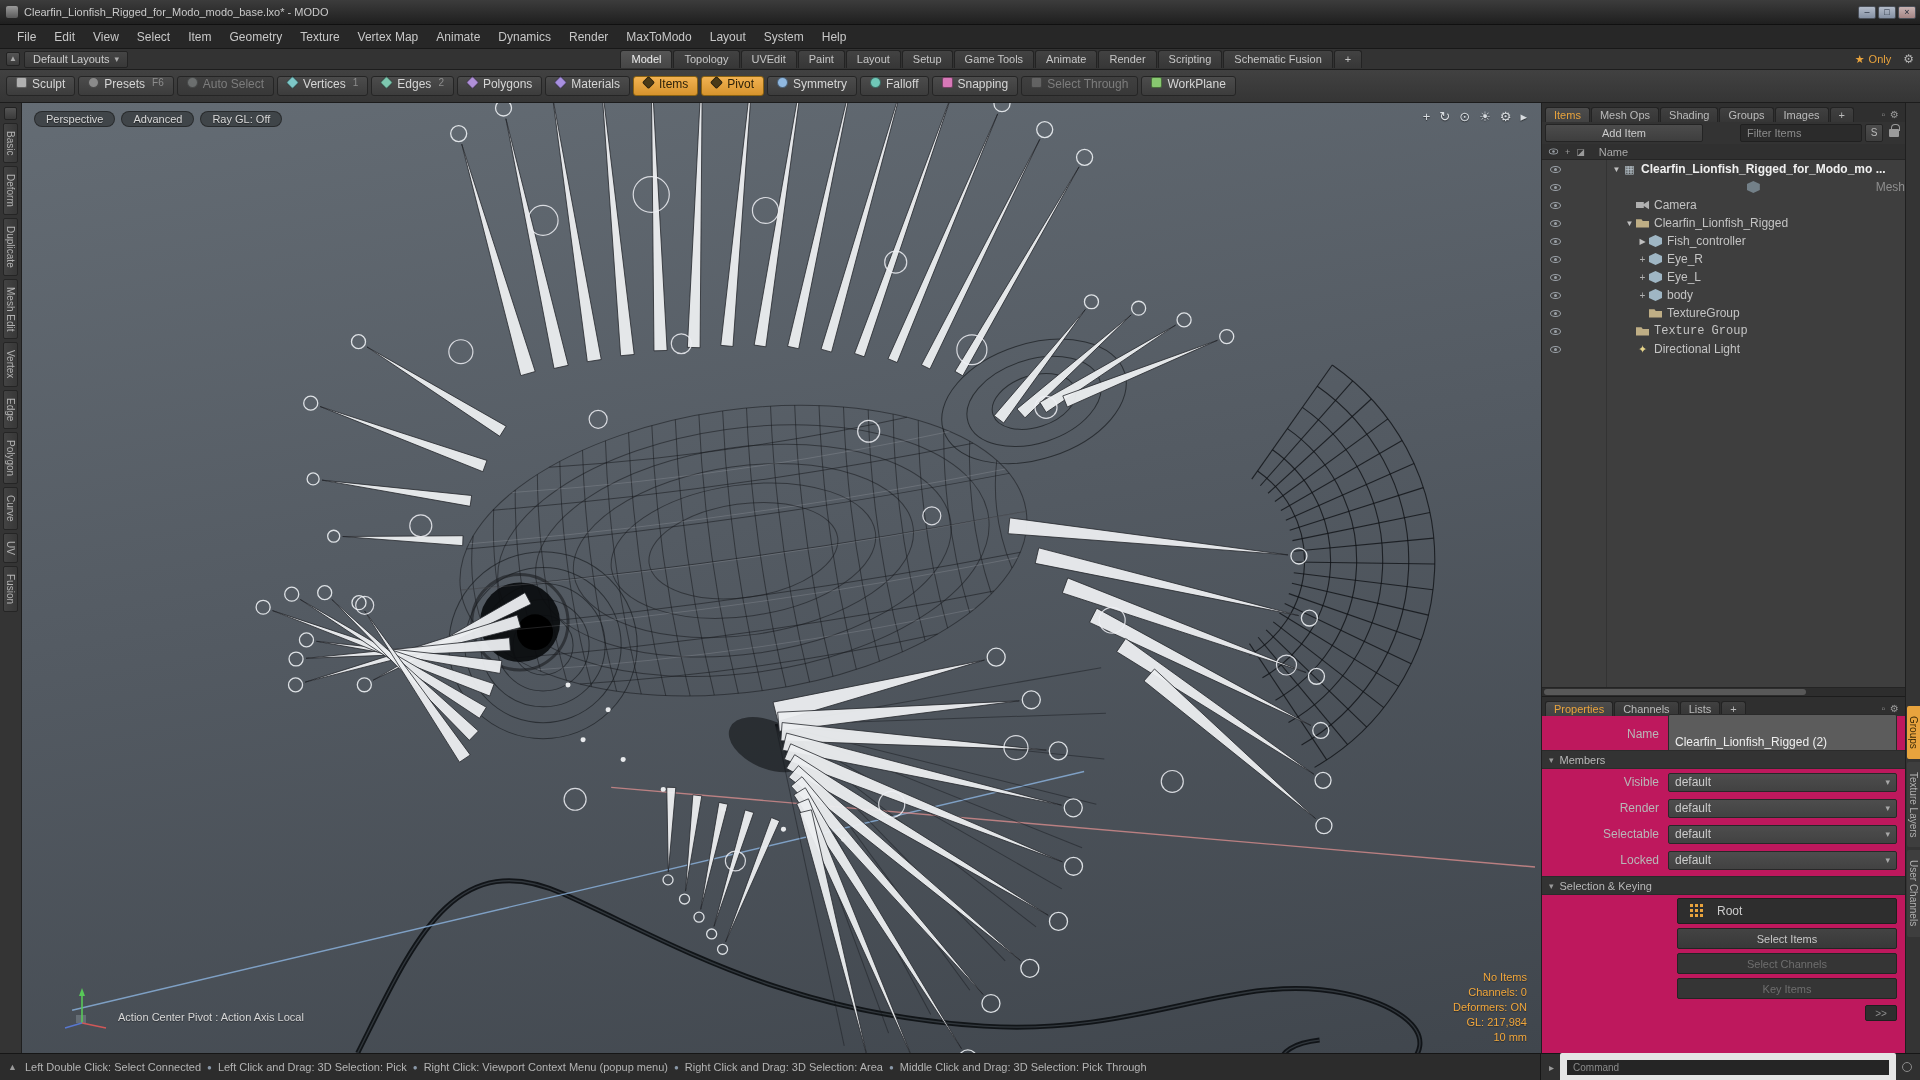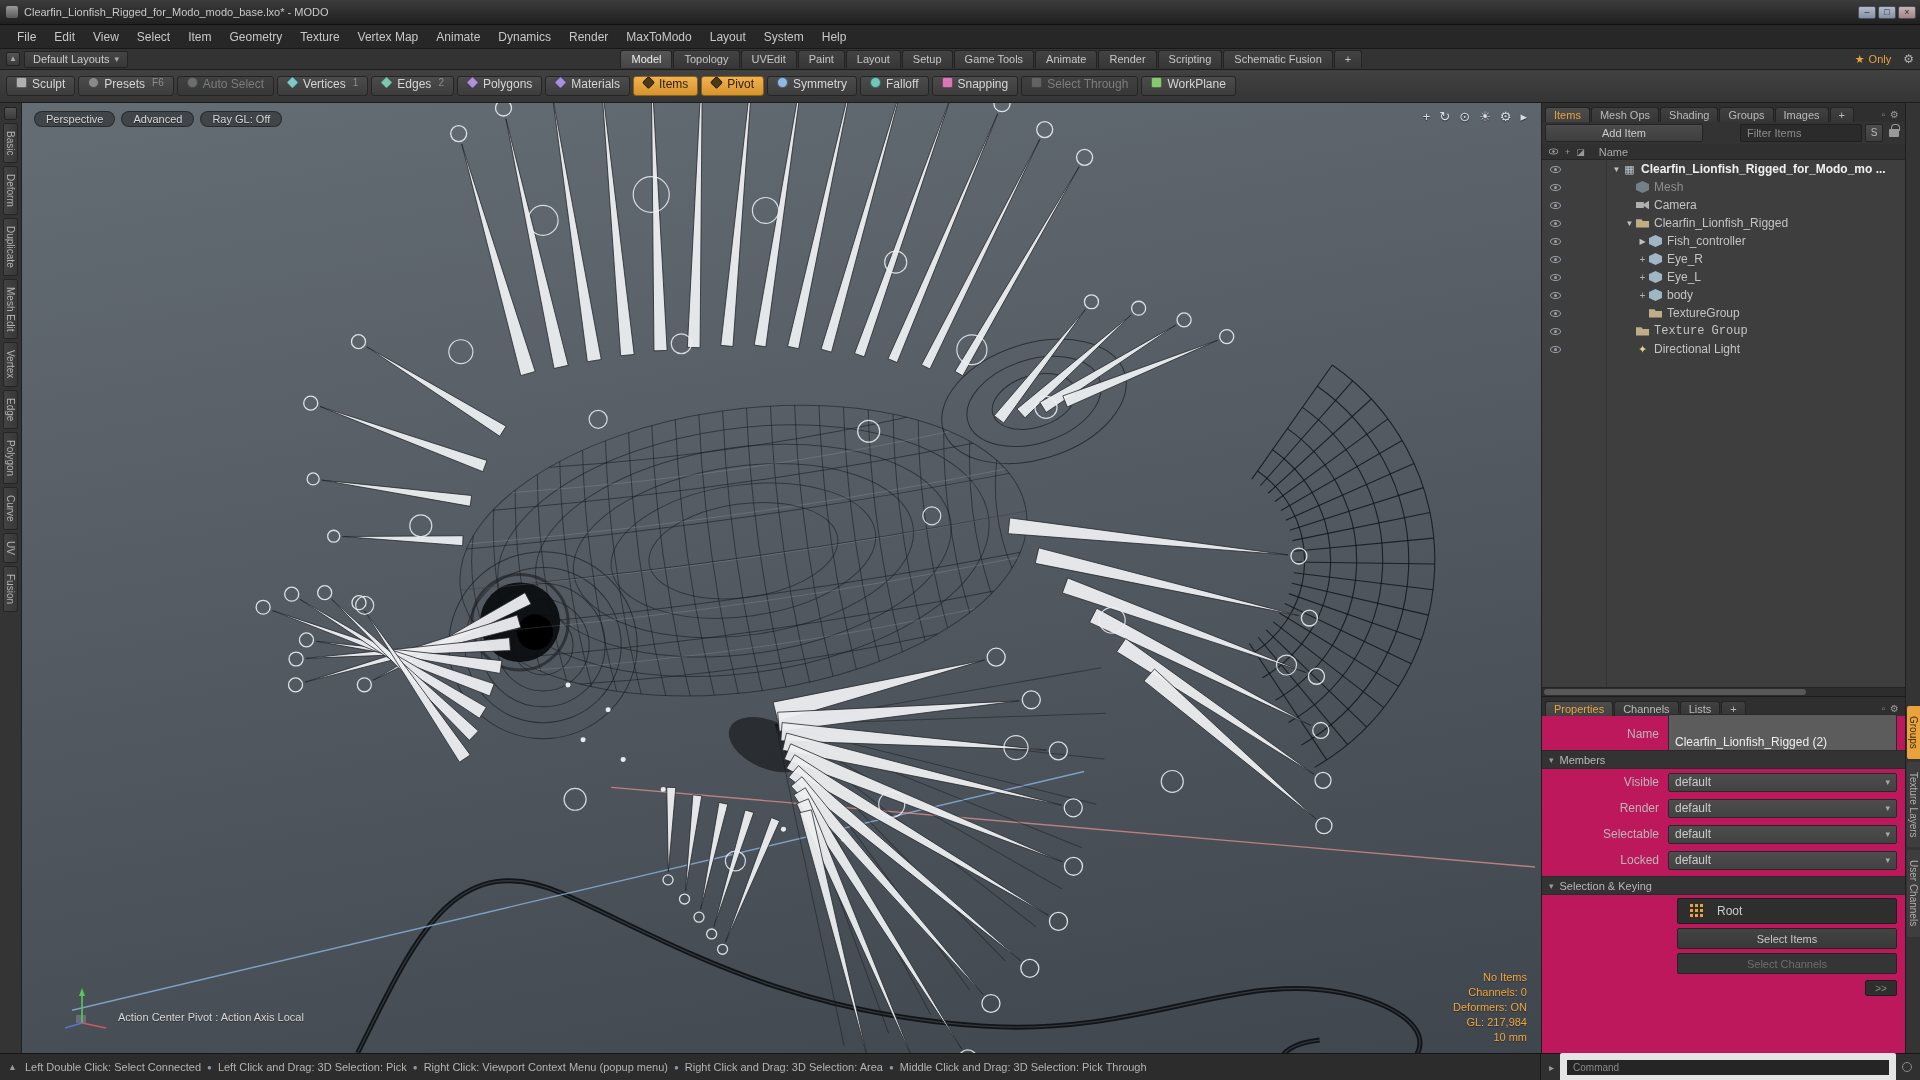--- a/index.html
+++ b/index.html
@@ -612,21 +612,21 @@
                 <span class="exp">▼</span>
                 <span class="ti ti-glyph" style="color: rgb(184, 196, 204);">▦</span>
                 <span class="tree-label">Clearfin_Lionfish_Rigged_for_Modo_mo ...</span>
               </div>
             </div>
             <div class="tree-row dim">
               <div class="eye-cell">
                 <span class="eye"></span>
               </div>
               <div class="gut2"></div>
-              <div style="display: flex; align-items: center; min-width: 0px; padding-left: 17px; flex: 1 1 0%;">
+              <div style="display: flex; align-items: center; min-width: 0px; padding-left: 17px; flex: 1 1 0%; justify-content: space-between;">
                 <span class="exp"></span>
                 <span class="ti ti-mesh"></span>
                 <span class="tree-label">Mesh</span>
               </div>
             </div>
             <div class="tree-row">
               <div class="eye-cell">
                 <span class="eye"></span>
               </div>
               <div class="gut2"></div>
@@ -803,20 +803,24 @@
           </div>
         </div>
         <div id="sk-buttons">
             <div class="btn-row">
               <div class="btn-spacer"></div>
               <div class="action-btn">Select Items</div>
             </div>
             <div class="btn-row">
               <div class="btn-spacer"></div>
               <div class="action-btn disabled">Select Channels</div>
+            </div>
+            <div class="btn-row">
+              <div class="btn-spacer"></div>
+              <div class="action-btn disabled">Key Items</div>
             </div>
           </div>
         <div class="btn-row more-row">
           <div class="more-btn">&gt;&gt;</div>
         </div>
       </div>
     </div>
 
     <div class="right-strip">
       <div class="rs-spacer"></div>

